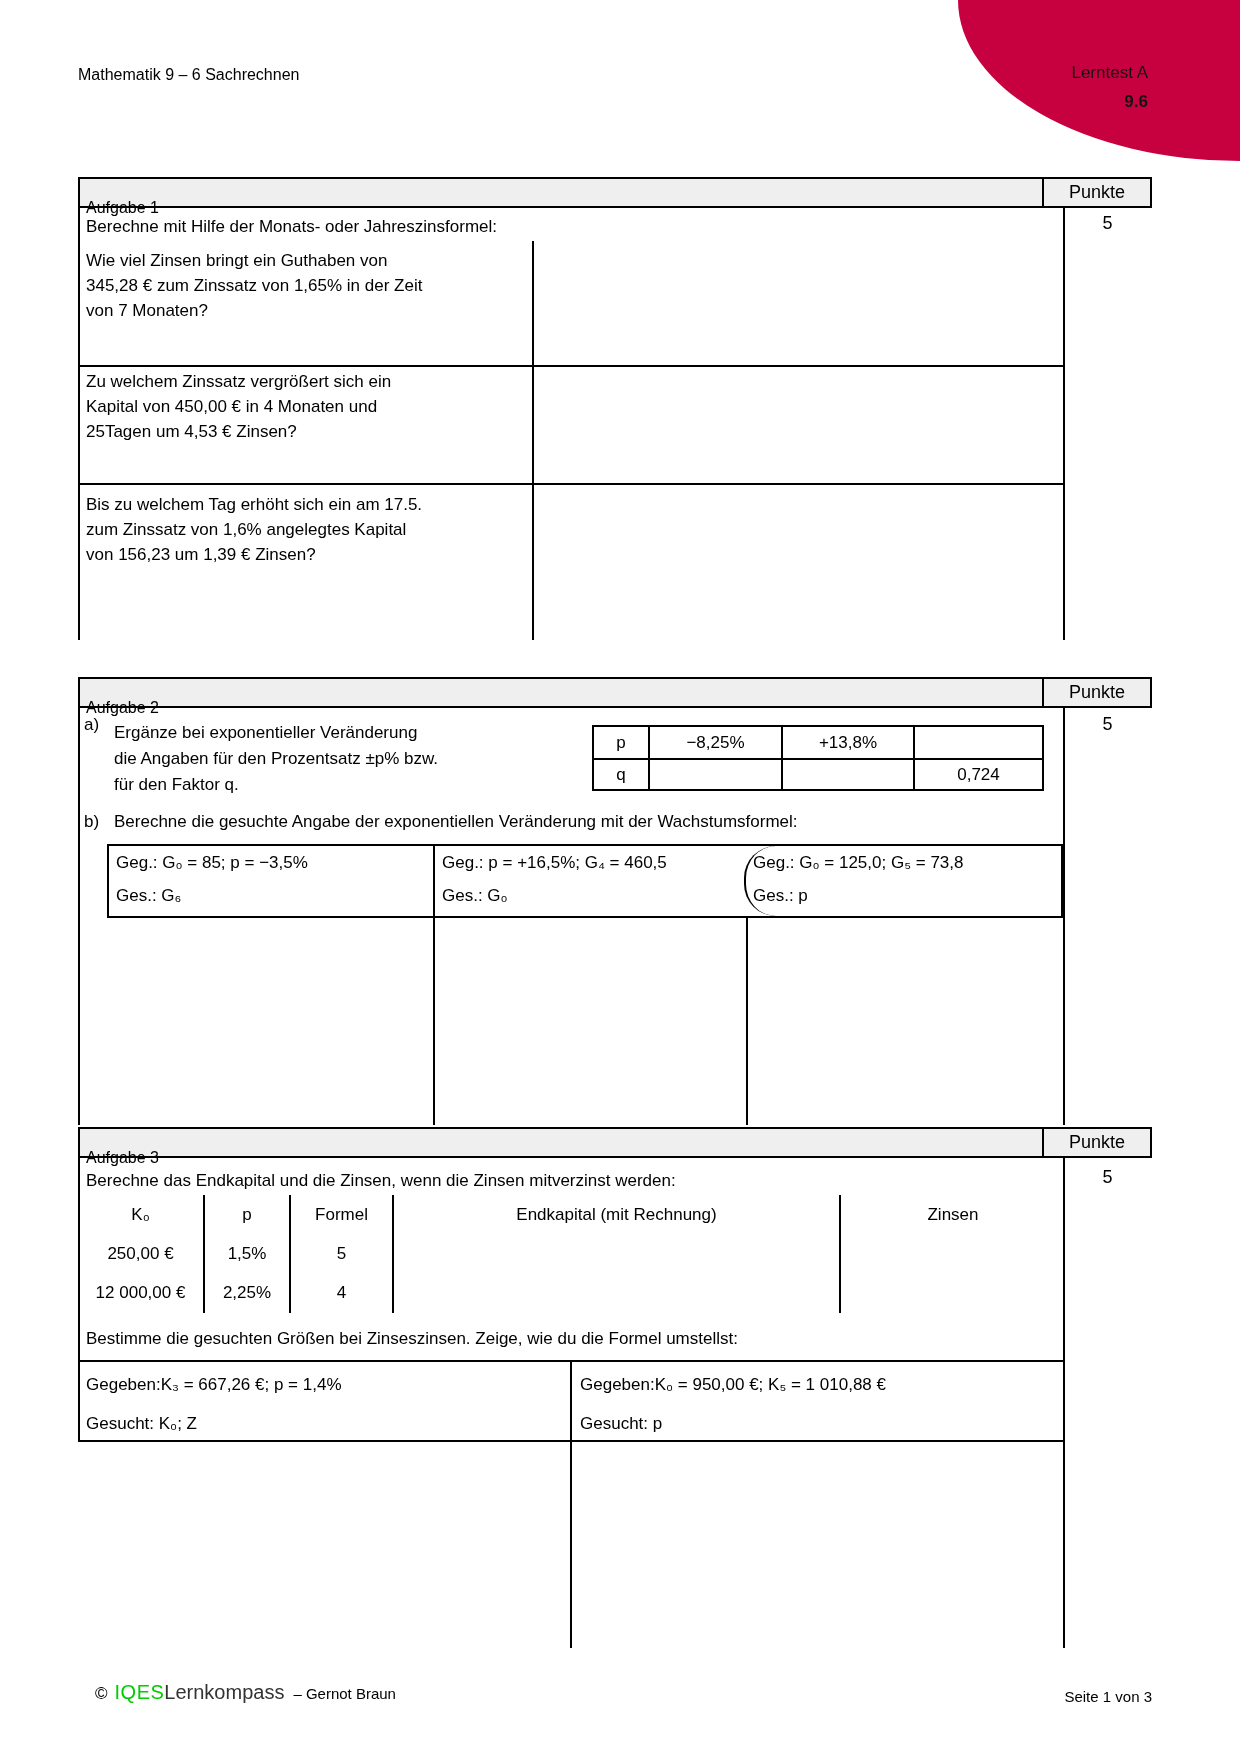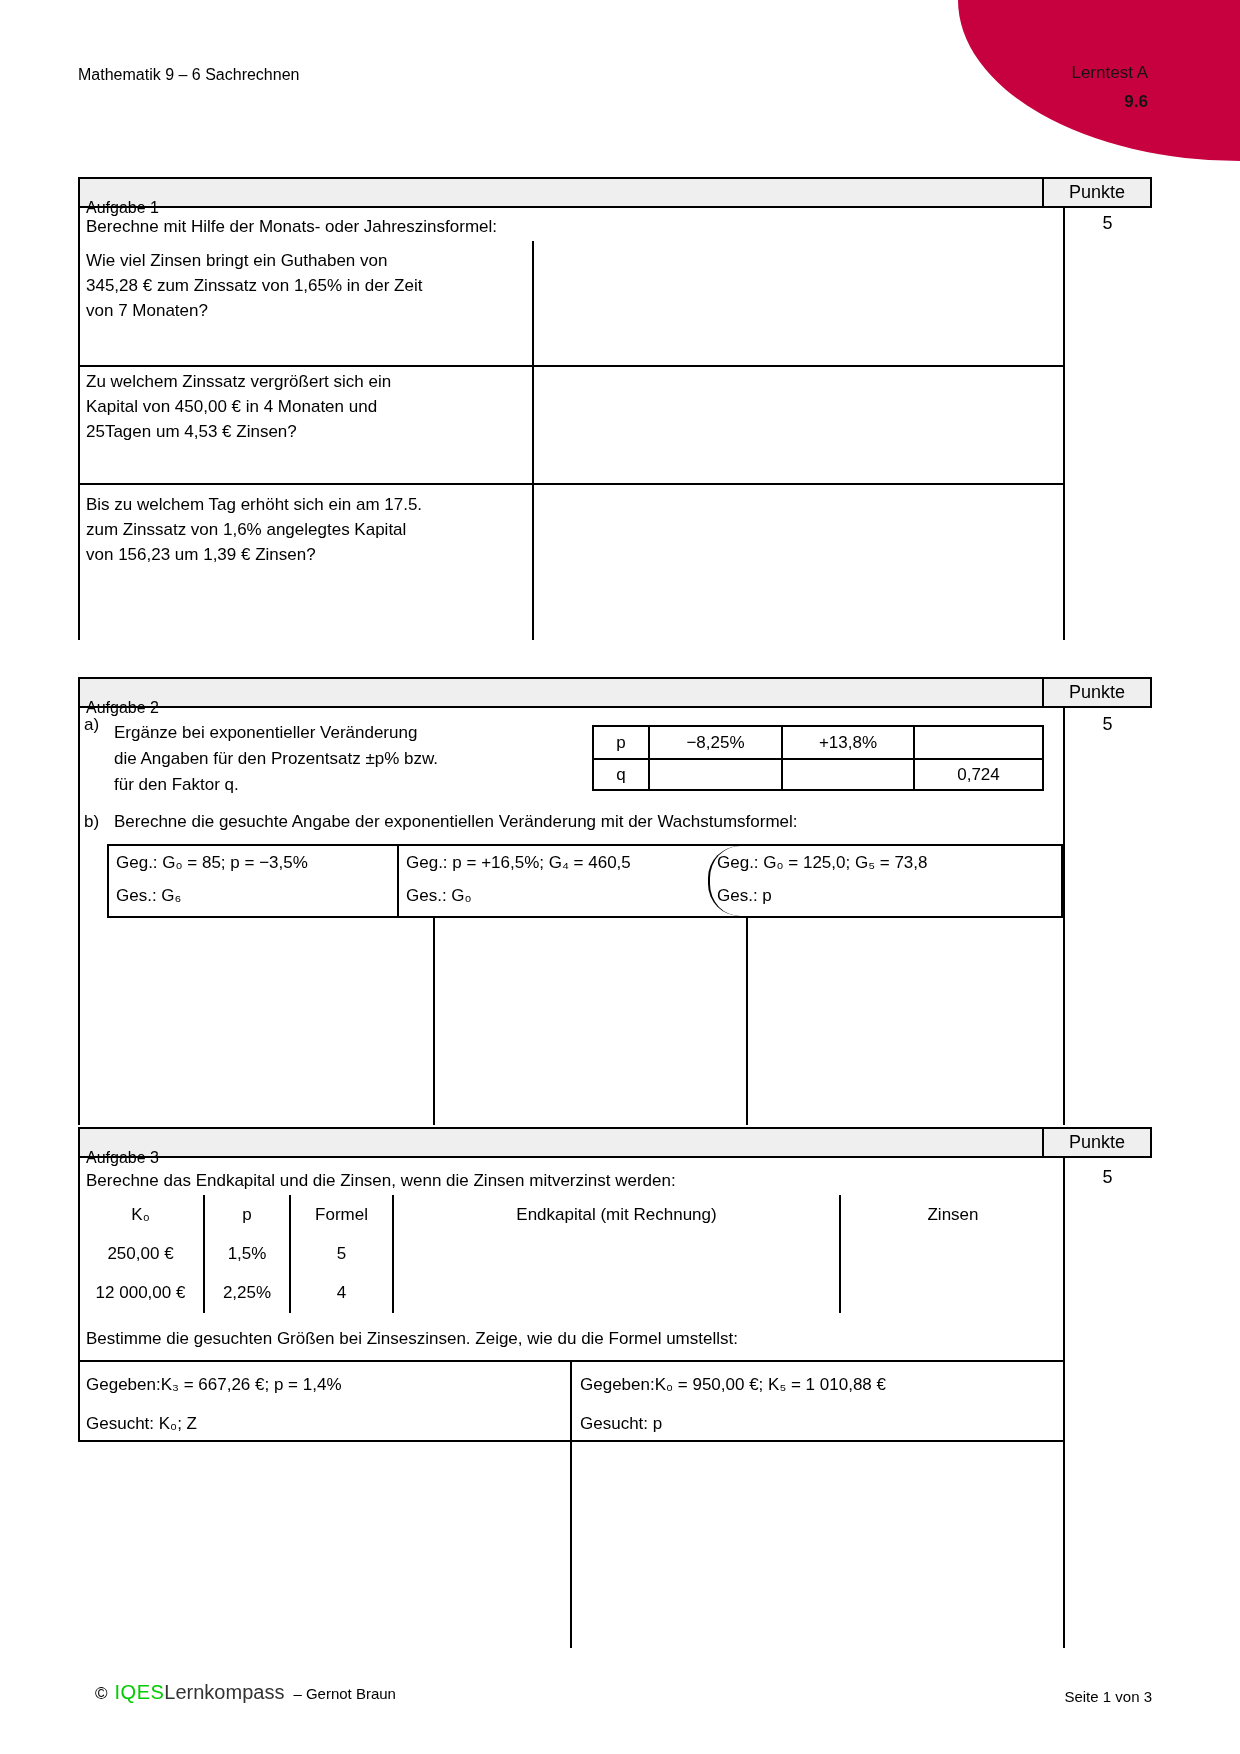--- a/index.html
+++ b/index.html
@@ -106,21 +106,21 @@
       <div class="pq-cell first pq-row2">q</div>
       <div class="pq-cell pq-row2"></div>
       <div class="pq-cell pq-row2"></div>
       <div class="pq-cell pq-row2">0,724</div>
     </div>
 
     <div class="txt" style="left:6px;top:132px;">b)</div>
     <div class="txt" style="left:36px;top:132px;">Berechne die gesuchte Angabe der exponentiellen Veränderung mit der Wachstumsformel:</div>
 
     <div class="btable">
-      <div class="bcol" style="width:288px;">
+      <div class="bcol" style="width:324px;">
         <div class="geg">Geg.: G₀ = 85; p = −3,5%</div>
         <div class="ges">Ges.: G₆</div>
       </div>
       <div class="bcol" style="width:311px;">
         <div class="geg">Geg.: p = +16,5%; G₄ = 460,5</div>
         <div class="ges">Ges.: G₀</div>
       </div>
       <div class="bcol" style="flex:1;border-radius:32px;">
         <div class="geg">Geg.: G₀ = 125,0; G₅ = 73,8</div>
         <div class="ges">Ges.: p</div>

